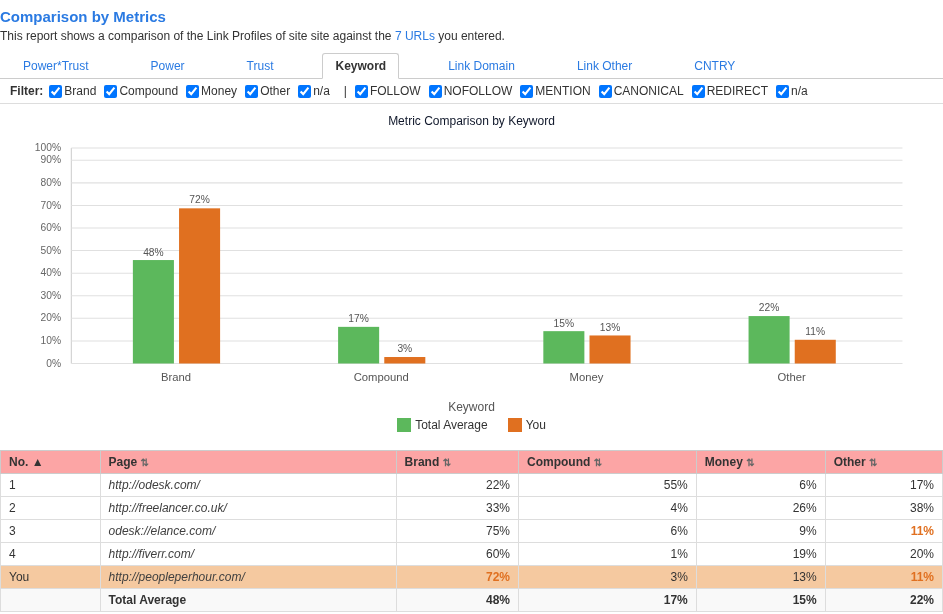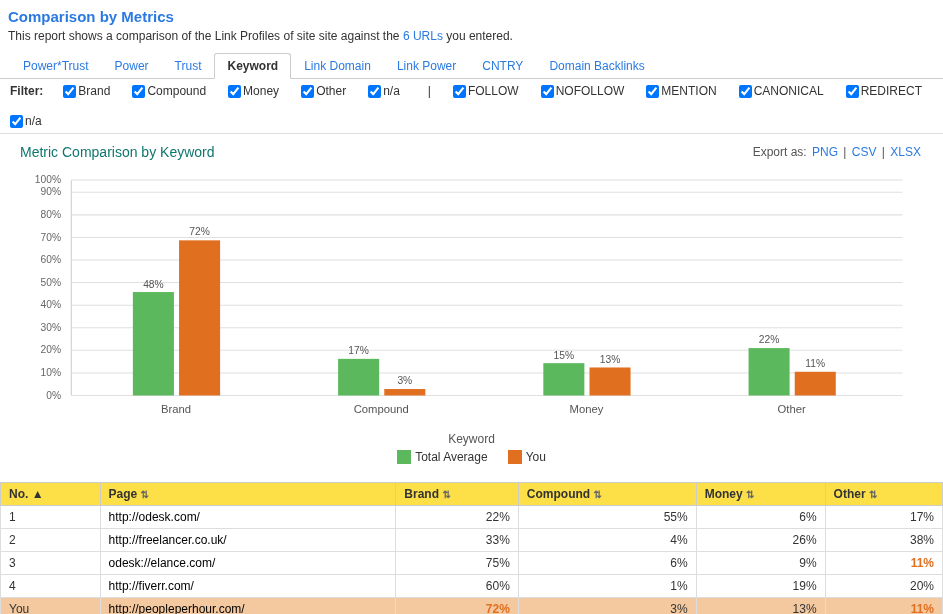--- a/index.html
+++ b/index.html
@@ -1,78 +1,77 @@
 <!DOCTYPE html>
 <html><head>
   <meta charset="utf-8">
   <style>
     * { box-sizing: border-box; margin: 0; padding: 0; }
     body { font-family: Arial, sans-serif; font-size: 12px; color: #333; background: #fff; width: 943px; }
 
-    .page-header { padding: 8px 8px 4px; }
+    .page-header { padding: 8px 0 4px; }
     .page-title { color: #2a7ae2; font-size: 15px; font-weight: bold; margin-bottom: 4px; }
     .page-desc { font-size: 12px; color: #333; }
     .page-desc a { color: #2a7ae2; text-decoration: none; }
 
-    .tabs { display: flex; border-bottom: 1px solid #ccc; padding: 0 10px; margin-top: 6px; }
+    .tabs { display: flex; border-bottom: 1px solid #ccc; padding: 0 10px; margin-top: 6px; gap: 36px; }
     .tab { padding: 5px 12px; cursor: pointer; font-size: 12px; color: #2a7ae2; text-decoration: none; border: 1px solid transparent; margin-bottom: -1px; }
     .tab.active { border: 1px solid #ccc; border-bottom-color: #fff; background: #fff; color: #333; font-weight: bold; border-radius: 3px 3px 0 0; }
 
-    .filter-bar { display: flex; align-items: flex-start; padding: 5px 10px; border-bottom: 1px solid #ddd; flex-wrap: wrap; gap: 16px; }
+    .filter-bar { display: flex; align-items: flex-start; padding: 5px 10px; border-bottom: 1px solid #ddd; flex-wrap: wrap; gap: 2px; }
     .filter-label { font-weight: bold; margin-right: 4px; }
     .filter-item { display: flex; align-items: center; gap: 2px; margin-right: 6px; font-size: 12px; }
     .filter-item input[type=checkbox] { margin: 0; }
 
     .chart-area { padding: 10px 20px; }
     .chart-header { display: flex; justify-content: center; align-items: center; position: relative; margin-bottom: 8px; }
-    .chart-title { font-size: 14px; color: #0f766e; text-align: left; flex: 1; }
+    .chart-title { font-size: 12px; color: #0f172a; text-align: center; flex: 1; }
     .export-links { position: absolute; right: 0; font-size: 12px; color: #555; }
     .export-links a { color: #2a7ae2; text-decoration: none; margin: 0 2px; }
 
     .chart-container { position: relative; width: 100%; height: 260px; }
     .chart-svg { width: 100%; height: 100%; }
 
     .chart-xlabel { text-align: center; font-size: 12px; color: #555; margin-top: 4px; }
     .chart-legend { display: flex; justify-content: center; gap: 20px; margin-top: 4px; font-size: 12px; }
     .legend-item { display: flex; align-items: center; gap: 4px; }
     .legend-box { width: 14px; height: 14px; }
 
     .data-table { width: 100%; border-collapse: collapse; font-size: 12px; margin-top: 8px; }
-    .data-table th { background: #fde047; border: 1px solid #ccc; padding: 4px 8px; text-align: left; white-space: nowrap; }
+    .data-table th { background: #fca5a5; border: 1px solid #ccc; padding: 4px 8px; text-align: left; white-space: nowrap; }
     .data-table th.sortable { cursor: pointer; }
     .data-table th .sort-arrow { font-size: 10px; color: #666; }
     .data-table td { border: 1px solid #ddd; padding: 4px 8px; }
-    .data-table td a { color: #000000; text-decoration: none; }
+    .data-table td a { color: #404040; text-decoration: none; font-style: italic; }
     .data-table tr.you-row { background: #f5c9a0; }
     .data-table tr.total-row { background: #f9f9f9; font-weight: bold; }
     .data-table td.num { text-align: right; }
     .highlighted { color: #e07020; font-weight: bold; }
   </style>
 </head>
 <body>
 
 <div>
   <div class="page-header">
     <div class="page-title">Comparison by Metrics</div>
     <div class="page-desc">
       <span>This report shows a comparison of the Link Profiles of site site against the</span>
-      <a href="#">6 URLs</a>
+      <a href="#">7 URLs</a>
       <span>you entered.</span>
     </div>
   </div>
 
   <div class="tabs">
     <a class="tab">Power*Trust</a>
     <a class="tab">Power</a>
     <a class="tab">Trust</a>
     <a class="tab active">Keyword</a>
     <a class="tab">Link Domain</a>
-    <a class="tab">Link Power</a>
+    <a class="tab">Link Other</a>
     <a class="tab">CNTRY</a>
-    <a class="tab">Domain Backlinks</a>
   </div>
 
   <div class="filter-bar">
     <span class="filter-label">Filter:</span>
     <label class="filter-item"><input type="checkbox" checked="" style=""> Brand</label>
     <label class="filter-item"><input type="checkbox" checked="" style=""> Compound</label>
     <label class="filter-item"><input type="checkbox" checked="" style=""> Money</label>
     <label class="filter-item"><input type="checkbox" checked="" style=""> Other</label>
     <label class="filter-item"><input type="checkbox" checked="" style=""> n/a</label>
     <span style="margin: 0 6px;">|</span>
@@ -80,26 +79,20 @@
     <label class="filter-item"><input type="checkbox" checked="" style=""> NOFOLLOW</label>
     <label class="filter-item"><input type="checkbox" checked="" style=""> MENTION</label>
     <label class="filter-item"><input type="checkbox" checked="" style=""> CANONICAL</label>
     <label class="filter-item"><input type="checkbox" checked="" style=""> REDIRECT</label>
     <label class="filter-item"><input type="checkbox" checked="" style=""> n/a</label>
   </div>
 
   <div class="chart-area">
     <div class="chart-header">
       <div class="chart-title">Metric Comparison by Keyword</div>
-      <div class="export-links">
-        <span>Export as:</span>
-        <a href="#">PNG</a> |
-        <a href="#">CSV</a> |
-        <a href="#">XLSX</a>
-      </div>
     </div>
 
     <div class="chart-container">
       <svg viewBox="0 0 880 250" class="chart-svg">
 
         <line x1="50" y1="10" x2="50" y2="220" stroke="#ccc" stroke-width="1"></line>
 
         <line x1="50" y1="220" x2="860" y2="220" stroke="#e0e0e0" stroke-width="1"></line>
         <text x="40" y="223" text-anchor="end" font-size="10" fill="#666">0%</text>
 

